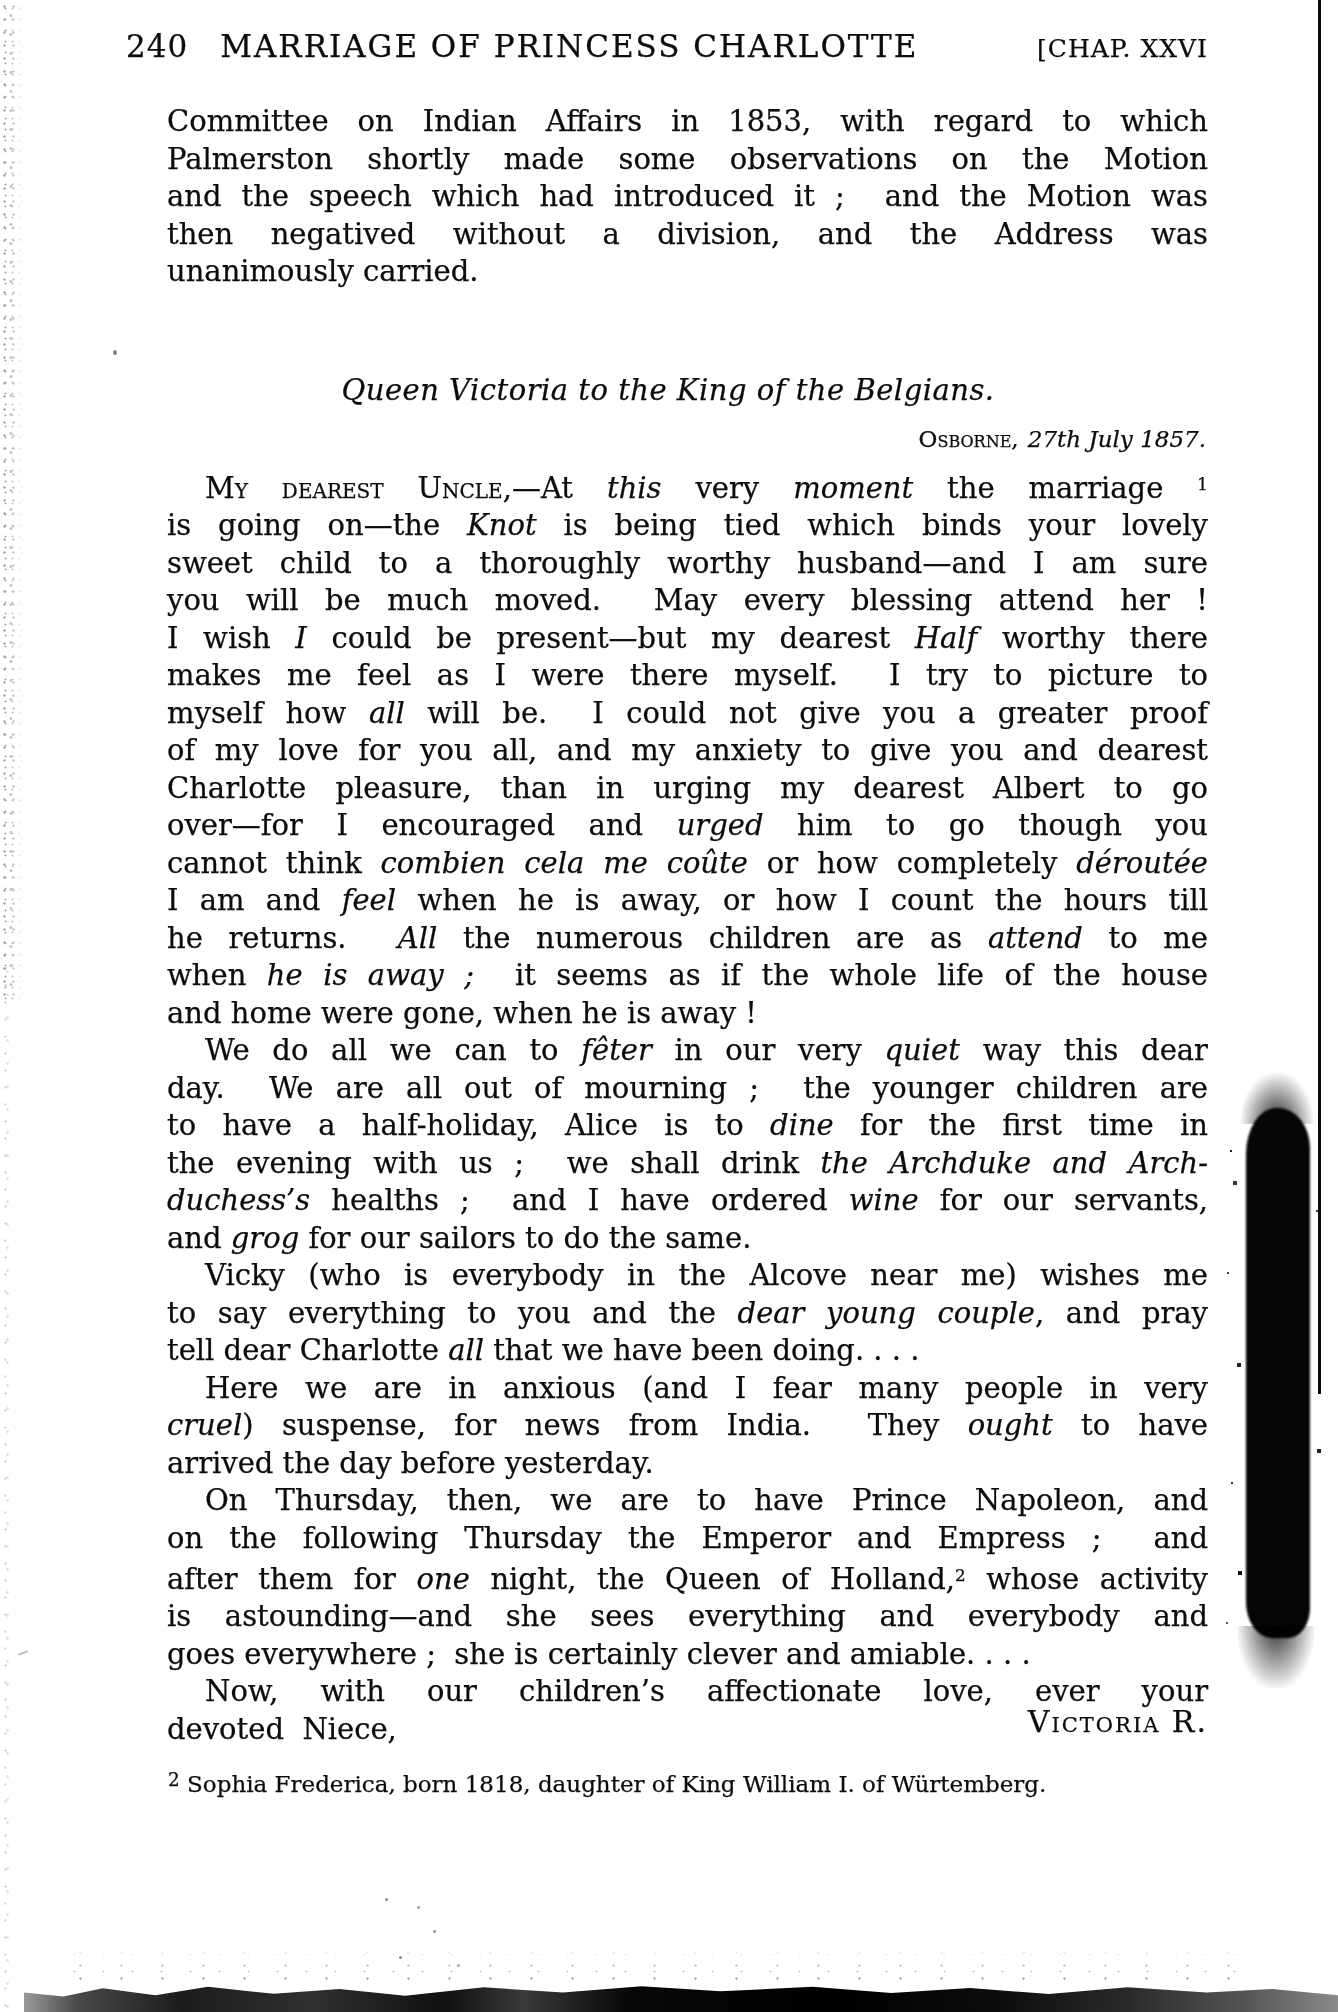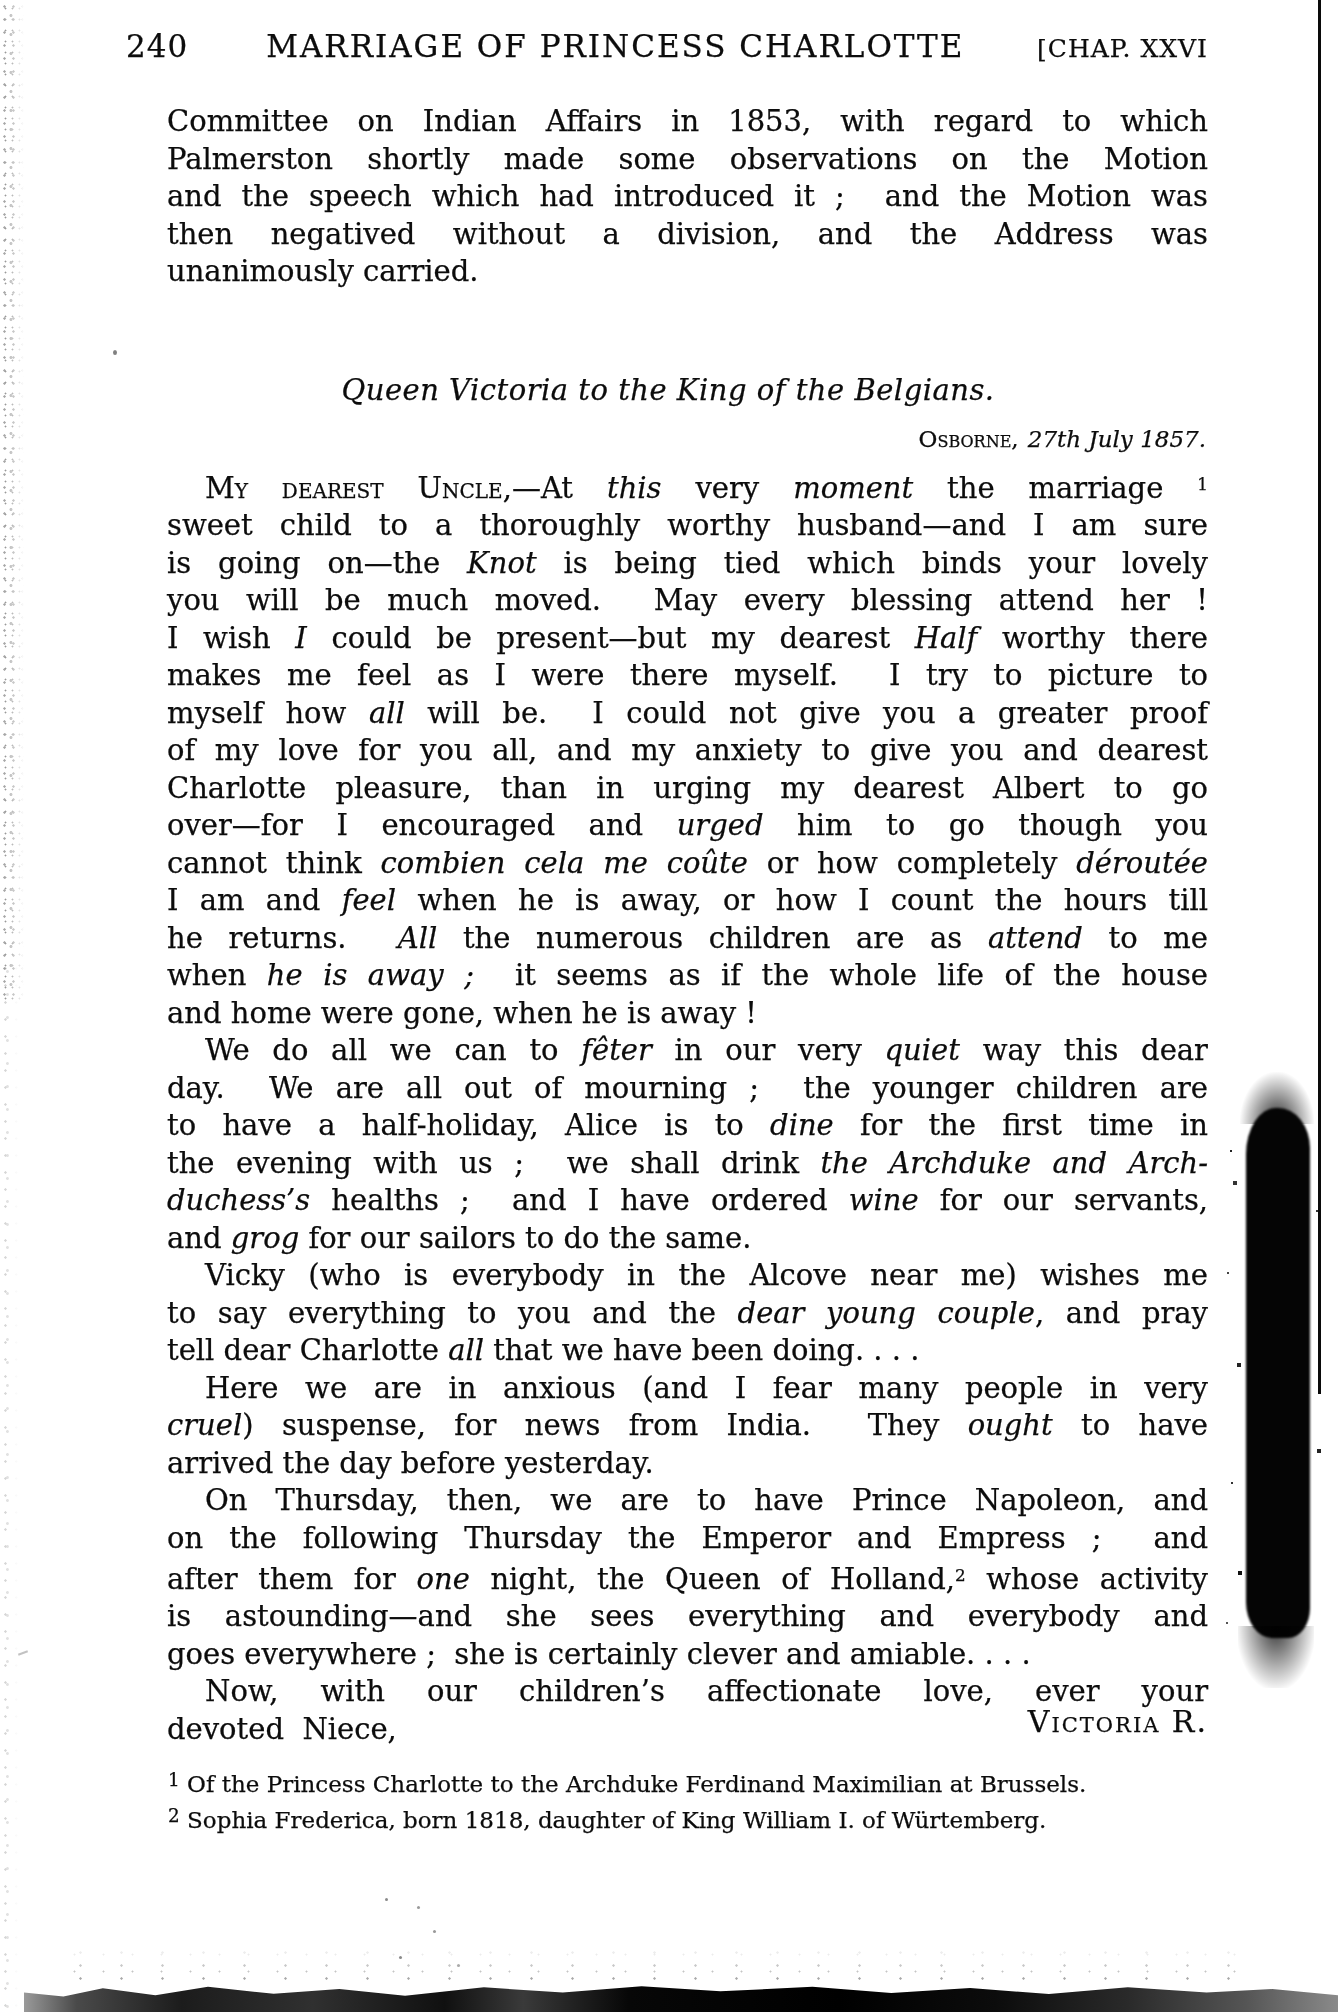--- a/index.html
+++ b/index.html
@@ -4,21 +4,21 @@
 <style>
   html,body{margin:0;padding:0;background:#ddd;}
   .page{
     position:relative;width:1338px;height:2012px;background:#ffffff;
     font-family:"DejaVu Serif","Liberation Serif",serif;color:#0c0c0c;
     overflow:hidden;-webkit-text-stroke:.25px #0c0c0c;
   }
   .col{position:absolute;left:128px;width:1080px;}
 
   
-  #page-header{position:absolute;left:126px;top:28px;width:1082px;display:flex;align-items:baseline;gap:46px;}
+  #page-header{position:absolute;left:126px;top:28px;width:1082px;display:flex;align-items:baseline;}
   .pgnum{font-size:31px;letter-spacing:1px;}
   .ht{font-size:31px;letter-spacing:2px;margin-left:32px;margin-right:auto;white-space:nowrap;}
   .chap{font-size:25px;letter-spacing:1px;white-space:nowrap;}
 
   
   #intro{top:103px;font-size:29px;line-height:37.5px;}
   #heading{top:373px;font-size:29px;font-style:italic;text-align:center;letter-spacing:.5px;}
   #dateline{top:426px;font-size:23px;text-align:right;padding-right:2px;box-sizing:border-box;}
   #dateline .datespan{margin-left:.4em;}
   #letter-body{top:466px;font-size:29px;line-height:37.5px;}
@@ -133,22 +133,22 @@
     </div>
 
   <div id="heading" class="col">Queen Victoria to the King of the Belgians.</div>
   <div id="dateline" class="col">
     <span class="sc">Osborne,</span><span class="i datespan">27th July 1857.</span>
   </div>
 
   <div id="letter-body" class="col">
     <div class="para">
         <div class="tl indent"><span class="sc">My dearest Uncle,</span><span>—At </span><span class="i">this</span><span> very </span><span class="i">moment</span><span> the marriage&nbsp;</span><span class="sup">1</span></div>
+        <div class="tl"><span>is going on—the </span><span class="i">Knot</span><span> is being tied which binds your lovely</span></div>
         <div class="tl"><span>sweet child to a thoroughly worthy husband—and I am sure</span></div>
-        <div class="tl"><span>is going on—the </span><span class="i">Knot</span><span> is being tied which binds your lovely</span></div>
         <div class="tl"><span>you will be much moved.&nbsp; May every blessing attend her&nbsp;!</span></div>
         <div class="tl"><span>I wish </span><span class="i">I</span><span> could be present—but my dearest </span><span class="i">Half</span><span> worthy there</span></div>
         <div class="tl"><span>makes me feel as I were there myself.&nbsp; I try to picture to</span></div>
         <div class="tl"><span>myself how </span><span class="i">all</span><span> will be.&nbsp; I could not give you a greater proof</span></div>
         <div class="tl"><span>of my love for you all, and my anxiety to give you and dearest</span></div>
         <div class="tl"><span>Charlotte pleasure, than in urging my dearest Albert to go</span></div>
         <div class="tl"><span>over—for I encouraged and </span><span class="i">urged</span><span> him to go though you</span></div>
         <div class="tl"><span>cannot think </span><span class="i">combien cela me coûte</span><span> or how completely </span><span class="i">déroutée</span></div>
         <div class="tl"><span>I am and </span><span class="i">feel</span><span> when he is away, or how I count the hours till</span></div>
         <div class="tl"><span>he returns.&nbsp; </span><span class="i">All</span><span> the numerous children are as </span><span class="i">attend</span><span> to me</span></div>
@@ -183,20 +183,17 @@
     <div class="para">
         <div class="tl indent"><span>Now, with our children’s affectionate love, ever your</span></div>
         <div class="tl last"><span>devoted&nbsp; Niece,</span></div>
       </div>
   </div>
 
   <div id="signature" class="col">Victoria R.</div>
 
   <div id="footnotes" class="col">
     <div class="footnote">
-      <span class="fn-marker">1</span><span>Of the Princess Charlotte to the Archduke Ferdinand Maximilian at Brussels.</span>
-    </div>
-    <div class="footnote">
       <span class="fn-marker">2</span><span>Sophia Frederica, born 1818, daughter of King William I. of Würtemberg.</span>
     </div>
   </div>
 
 </div>
 
 </body></html>

